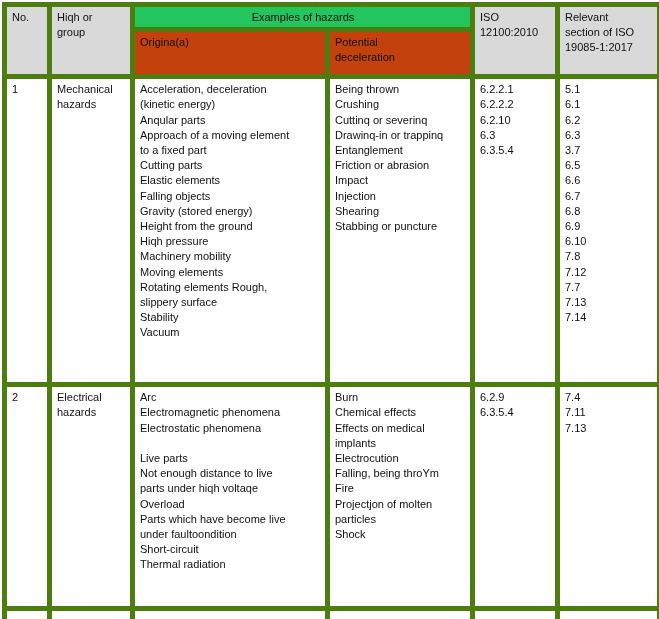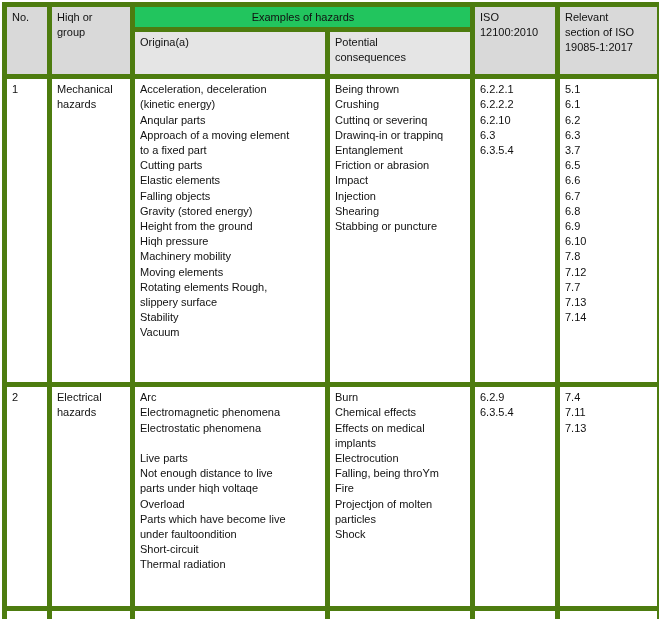--- a/index.html
+++ b/index.html
@@ -23,21 +23,21 @@
   table.hazards td {
     border: 5px solid #4d7c0f;
     vertical-align: top;
     padding: 3px 4px 2px 5px;
     white-space: pre-line;
     overflow: hidden;
   }
   
   .gray  { background: #d9d9d9; }
   .green { background: #22c55e; margin-top: 35px; }
-  .lgreen{ background: #e5e5e5; }
+  .lgreen{ background: #c2410c; }
   .center{ text-align: center; }
   
   .h-top   { height: 30px; }
   .h-sub   { height: 37px; }
   .h-row1  { height: 298px; }
   .h-row2  { height: 214px; }
   .h-row3  { height: 40px; }
 </style>
 </head>
 <body>
@@ -59,21 +59,21 @@
       <td class="green center" colspan="2">Examples of hazards</td>
       <td class="gray" rowspan="2">ISO
 12100:2010</td>
       <td class="gray" rowspan="2">Relevant
 section of ISO
 19085-1:2017</td>
     </tr>
     <tr>
       <td class="lgreen h-sub">Origina(a)</td>
       <td class="lgreen">Potential
-consequences</td>
+deceleration</td>
     </tr>
 
     <tr>
       <td class="h-row1">1</td>
       <td>Mechanical
 hazards</td>
       <td>Acceleration, deceleration
 (kinetic energy)
 Anqular parts
 Approach of a moving element

